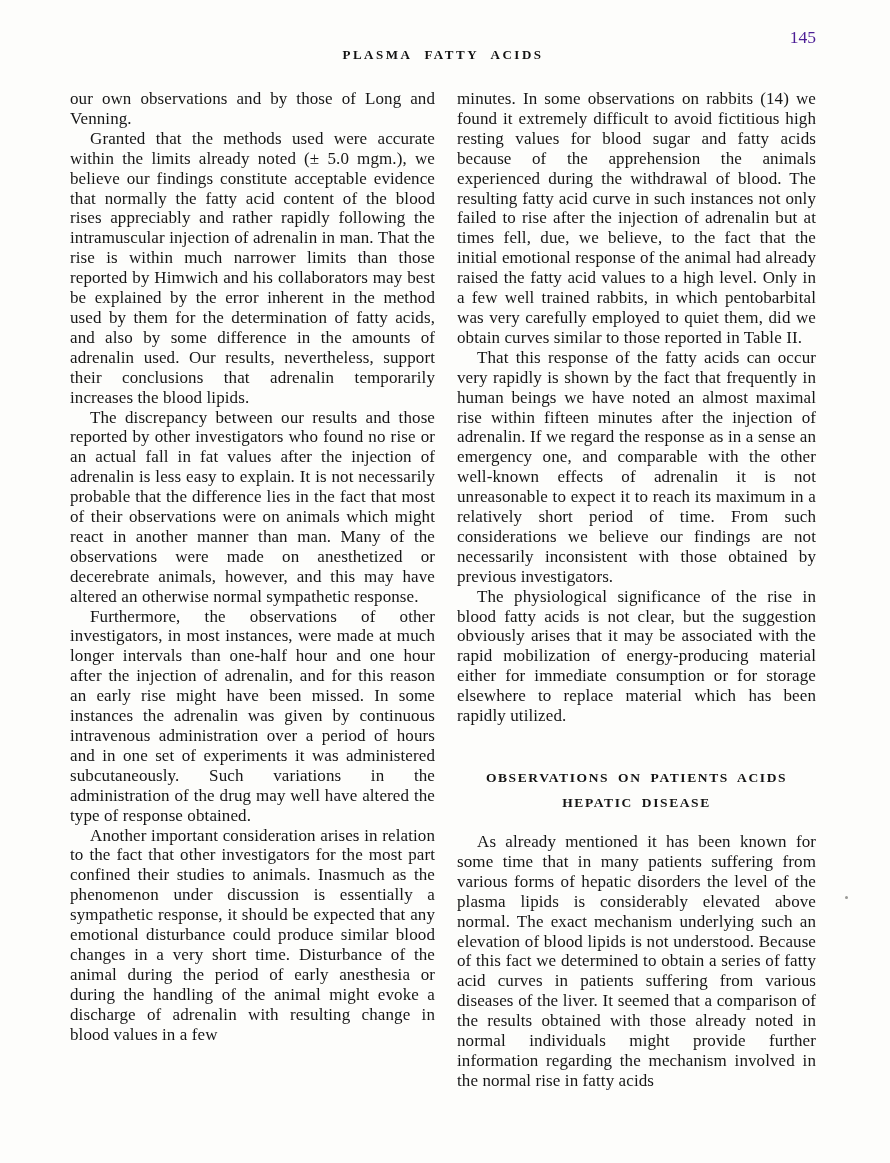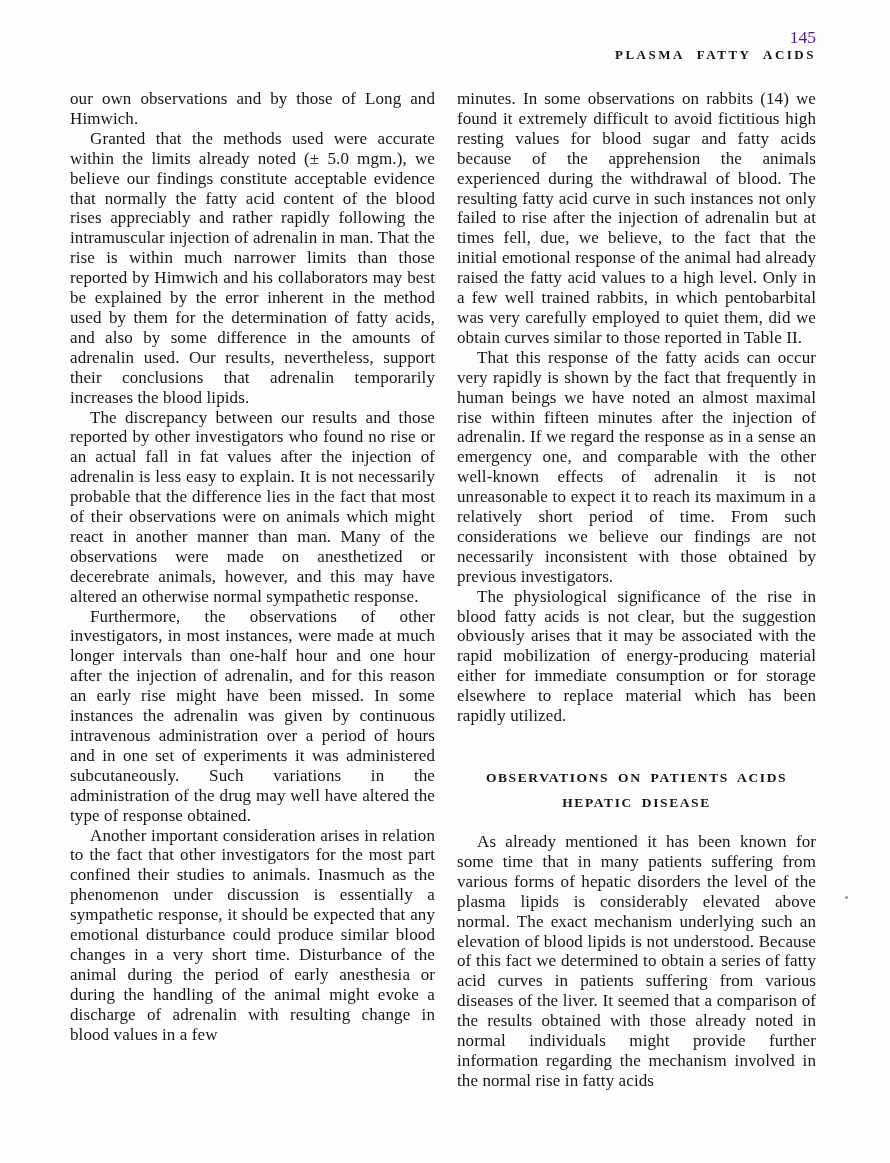--- a/index.html
+++ b/index.html
@@ -21,21 +21,21 @@
     margin-left: 70px;
     width: 746px;
   }
   .running-head {
     position: relative;
     padding-top: 47px;
     height: 17px;
   }
   .running-title {
     display: block;
-    text-align: right;
+    text-align: center;
     font-size: 13px;
     font-weight: bold;
     letter-spacing: 2.5px;
     word-spacing: 7px;
     color: #131313;
   }
   .page-number {
     position: absolute;
     right: 0;
     top: 27px;
@@ -89,21 +89,21 @@
   <div class="content">
 
     <div class="running-head">
       <span class="running-title">PLASMA FATTY ACIDS</span>
       <span class="page-number">145</span>
     </div>
 
     <div class="columns">
 
       <div class="col col-left">
-        <p class="no-indent">our own observations and by those of Long and Himwich.</p>
+        <p class="no-indent">our own observations and by those of Long and Venning.</p>
         <p>Granted that the methods used were accurate within the limits already noted (± 5.0 mgm.), we believe our findings constitute acceptable evidence that normally the fatty acid content of the blood rises appreciably and rather rapidly following the intramuscular injection of adrenalin in man.  That the rise is within much narrower limits than those reported by Himwich and his collaborators may best be explained by the error inherent in the method used by them for the determination of fatty acids, and also by some difference in the amounts of adrenalin used.  Our results, nevertheless, support their conclusions that adrenalin temporarily increases the blood lipids.</p>
         <p>The discrepancy between our results and those reported by other investigators who found no rise or an actual fall in fat values after the injection of adrenalin is less easy to explain.  It is not necessarily probable that the difference lies in the fact that most of their observations were on animals which might react in another manner than man.  Many of the observations were made on anesthetized or decerebrate animals, however, and this may have altered an otherwise normal sympathetic response.</p>
         <p>Furthermore, the observations of other investigators, in most instances, were made at much longer intervals than one-half hour and one hour after the injection of adrenalin, and for this reason an early rise might have been missed.  In some instances the adrenalin was given by continuous intravenous administration over a period of hours and in one set of experiments it was administered subcutaneously.  Such variations in the administration of the drug may well have altered the type of response obtained.</p>
         <p>Another important consideration arises in relation to the fact that other investigators for the most part confined their studies to animals.  Inasmuch as the phenomenon under discussion is essentially a sympathetic response, it should be expected that any emotional disturbance could produce similar blood changes in a very short time.  Disturbance of the animal during the period of early anesthesia or during the handling of the animal might evoke a discharge of adrenalin with resulting change in blood values in a few</p>
       </div>
 
       <div class="col col-right">
         <p class="no-indent">minutes.  In some observations on rabbits (14) we found it extremely difficult to avoid fictitious high resting values for blood sugar and fatty acids because of the apprehension the animals experienced during the withdrawal of blood.  The resulting fatty acid curve in such instances not only failed to rise after the injection of adrenalin but at times fell, due, we believe, to the fact that the initial emotional response of the animal had already raised the fatty acid values to a high level.  Only in a few well trained rabbits, in which pentobarbital was very carefully employed to quiet them, did we obtain curves similar to those reported in Table II.</p>
         <p>That this response of the fatty acids can occur very rapidly is shown by the fact that frequently in human beings we have noted an almost maximal rise within fifteen minutes after the injection of adrenalin.  If we regard the response as in a sense an emergency one, and comparable with the other well-known effects of adrenalin it is not unreasonable to expect it to reach its maximum in a relatively short period of time.  From such considerations we believe our findings are not necessarily inconsistent with those obtained by previous investigators.</p>
         <p>The physiological significance of the rise in blood fatty acids is not clear, but the suggestion obviously arises that it may be associated with the rapid mobilization of energy-producing material either for immediate consumption or for storage elsewhere to replace material which has been rapidly utilized.</p>

